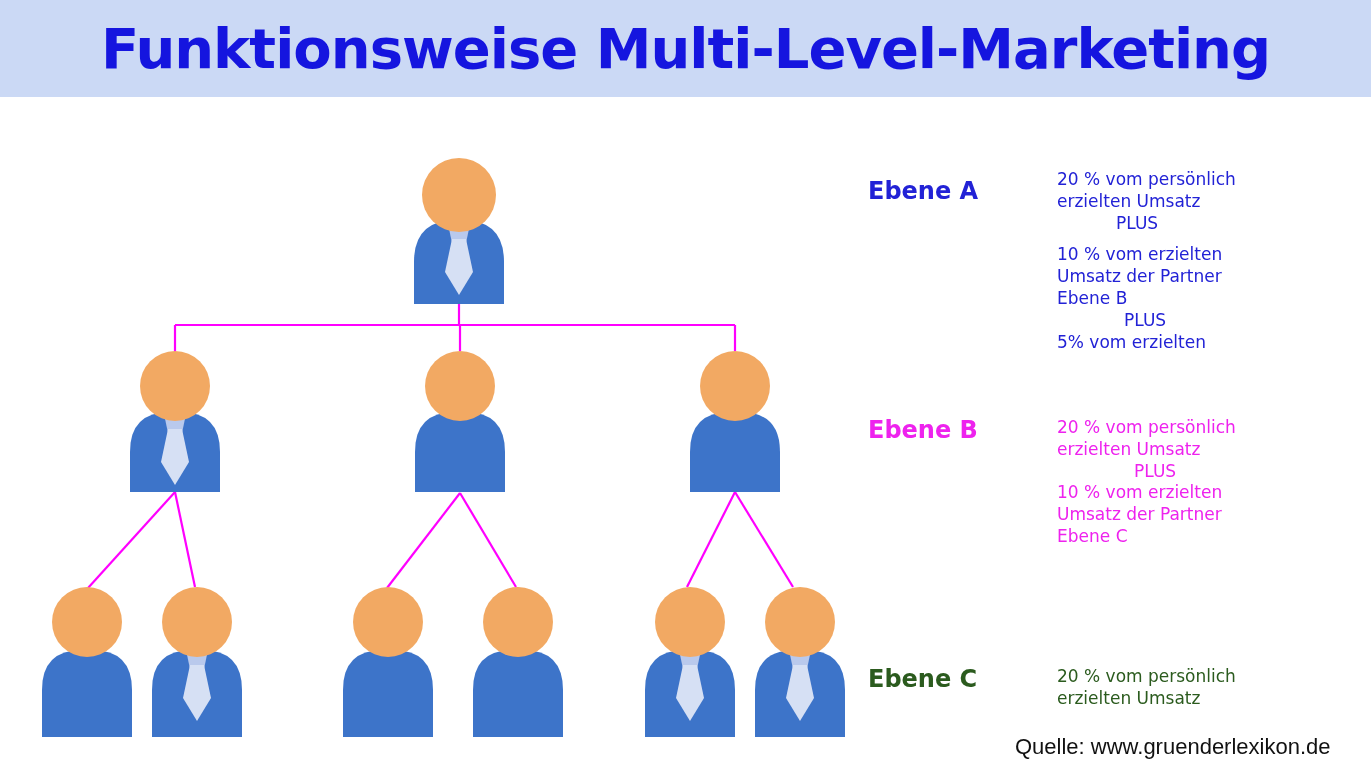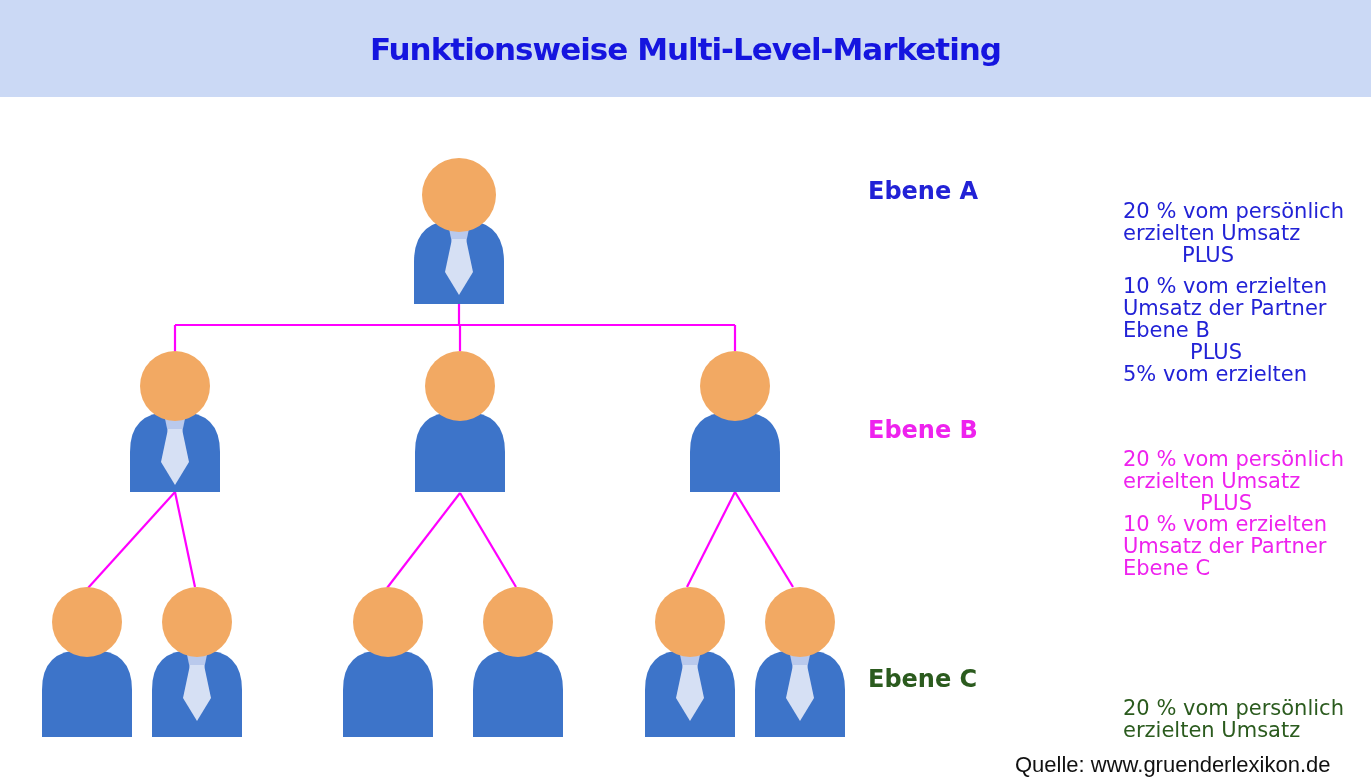--- a/index.html
+++ b/index.html
@@ -13,21 +13,21 @@
   .stage { position:absolute; inset:0; width:1371px; height:781px; }
 
   
   .banner {
     position:absolute; left:0; top:0; width:1371px; height:97px;
     background:var(--banner-bg,#cbd9f5);
     display:flex; align-items:center; justify-content:center;
   }
   .banner h1 {
     margin:0;
-    font-size:31px; font-weight:bold;
+    font-size:56px; font-weight:bold;
     color:var(--title-blue,#1515df);
     letter-spacing:-1px;
     font-family:"DejaVu Sans", sans-serif;
   }
 
   
   svg.orgchart { position:absolute; left:0; top:0; }
   .connector { stroke:var(--connector-magenta,#ff00ff); stroke-width:2.2; fill:none; }
   .head  { fill:var(--head-orange,#f2a963); }
   .torso { fill:var(--body-blue,#3d74c9); }
@@ -38,37 +38,36 @@
   .lvl-label {
     position:absolute; left:868px;
     font-size:24px; font-weight:bold;
     white-space:nowrap;
   }
   .lvl-label.a { top:177px; color:var(--level-a-blue,#2222d6); }
   .lvl-label.b { top:416px; color:var(--level-b-magenta,#ee22ee); }
   .lvl-label.c { top:665px; color:var(--level-c-green,#2b5b1e); }
 
   .benefits {
-    position:absolute; left:1123px; width:225px;
-    font-size:21px; line-height:21.8px;
+    position:absolute; left:1057px; width:225px;
+    font-size:17px; line-height:21.8px;
     white-space:nowrap;
-    margin-top:32px;
   }
   .benefits.a { top:169px; color:var(--level-a-blue,#2222d6); }
   .benefits.b { top:417px; color:var(--level-b-magenta,#ee22ee); }
   .benefits.c { top:666px; color:var(--level-c-green,#2b5b1e); }
   .bl { }
   .plus { font-weight:normal; }
   .plus.p1 { padding-left:59px; }
   .plus.p2 { padding-left:67px; }
   .plus.p3 { padding-left:77px; }
   .gap { margin-top:10px; }
 
   .source {
-    position:absolute; left:1015px; top:752px;
+    position:absolute; left:1015px; top:734px;
     font-size:22px; color:var(--source-black,#111111);
     font-family:"Liberation Sans", sans-serif;
     white-space:nowrap;
   }
 </style>
 </head>
 <body style="--banner-bg: #cbd9f5; --title-blue: #1515df; --level-a-blue: #2222d6; --level-b-magenta: #ee22ee; --level-c-green: #2b5b1e; --connector-magenta: #ff00ff; --head-orange: #f2a963; --body-blue: #3d74c9; --tie-knot: #b9c9ec; --tie-body: #d6e0f4; --source-black: #111111;">
 
 <div class="stage">
 

